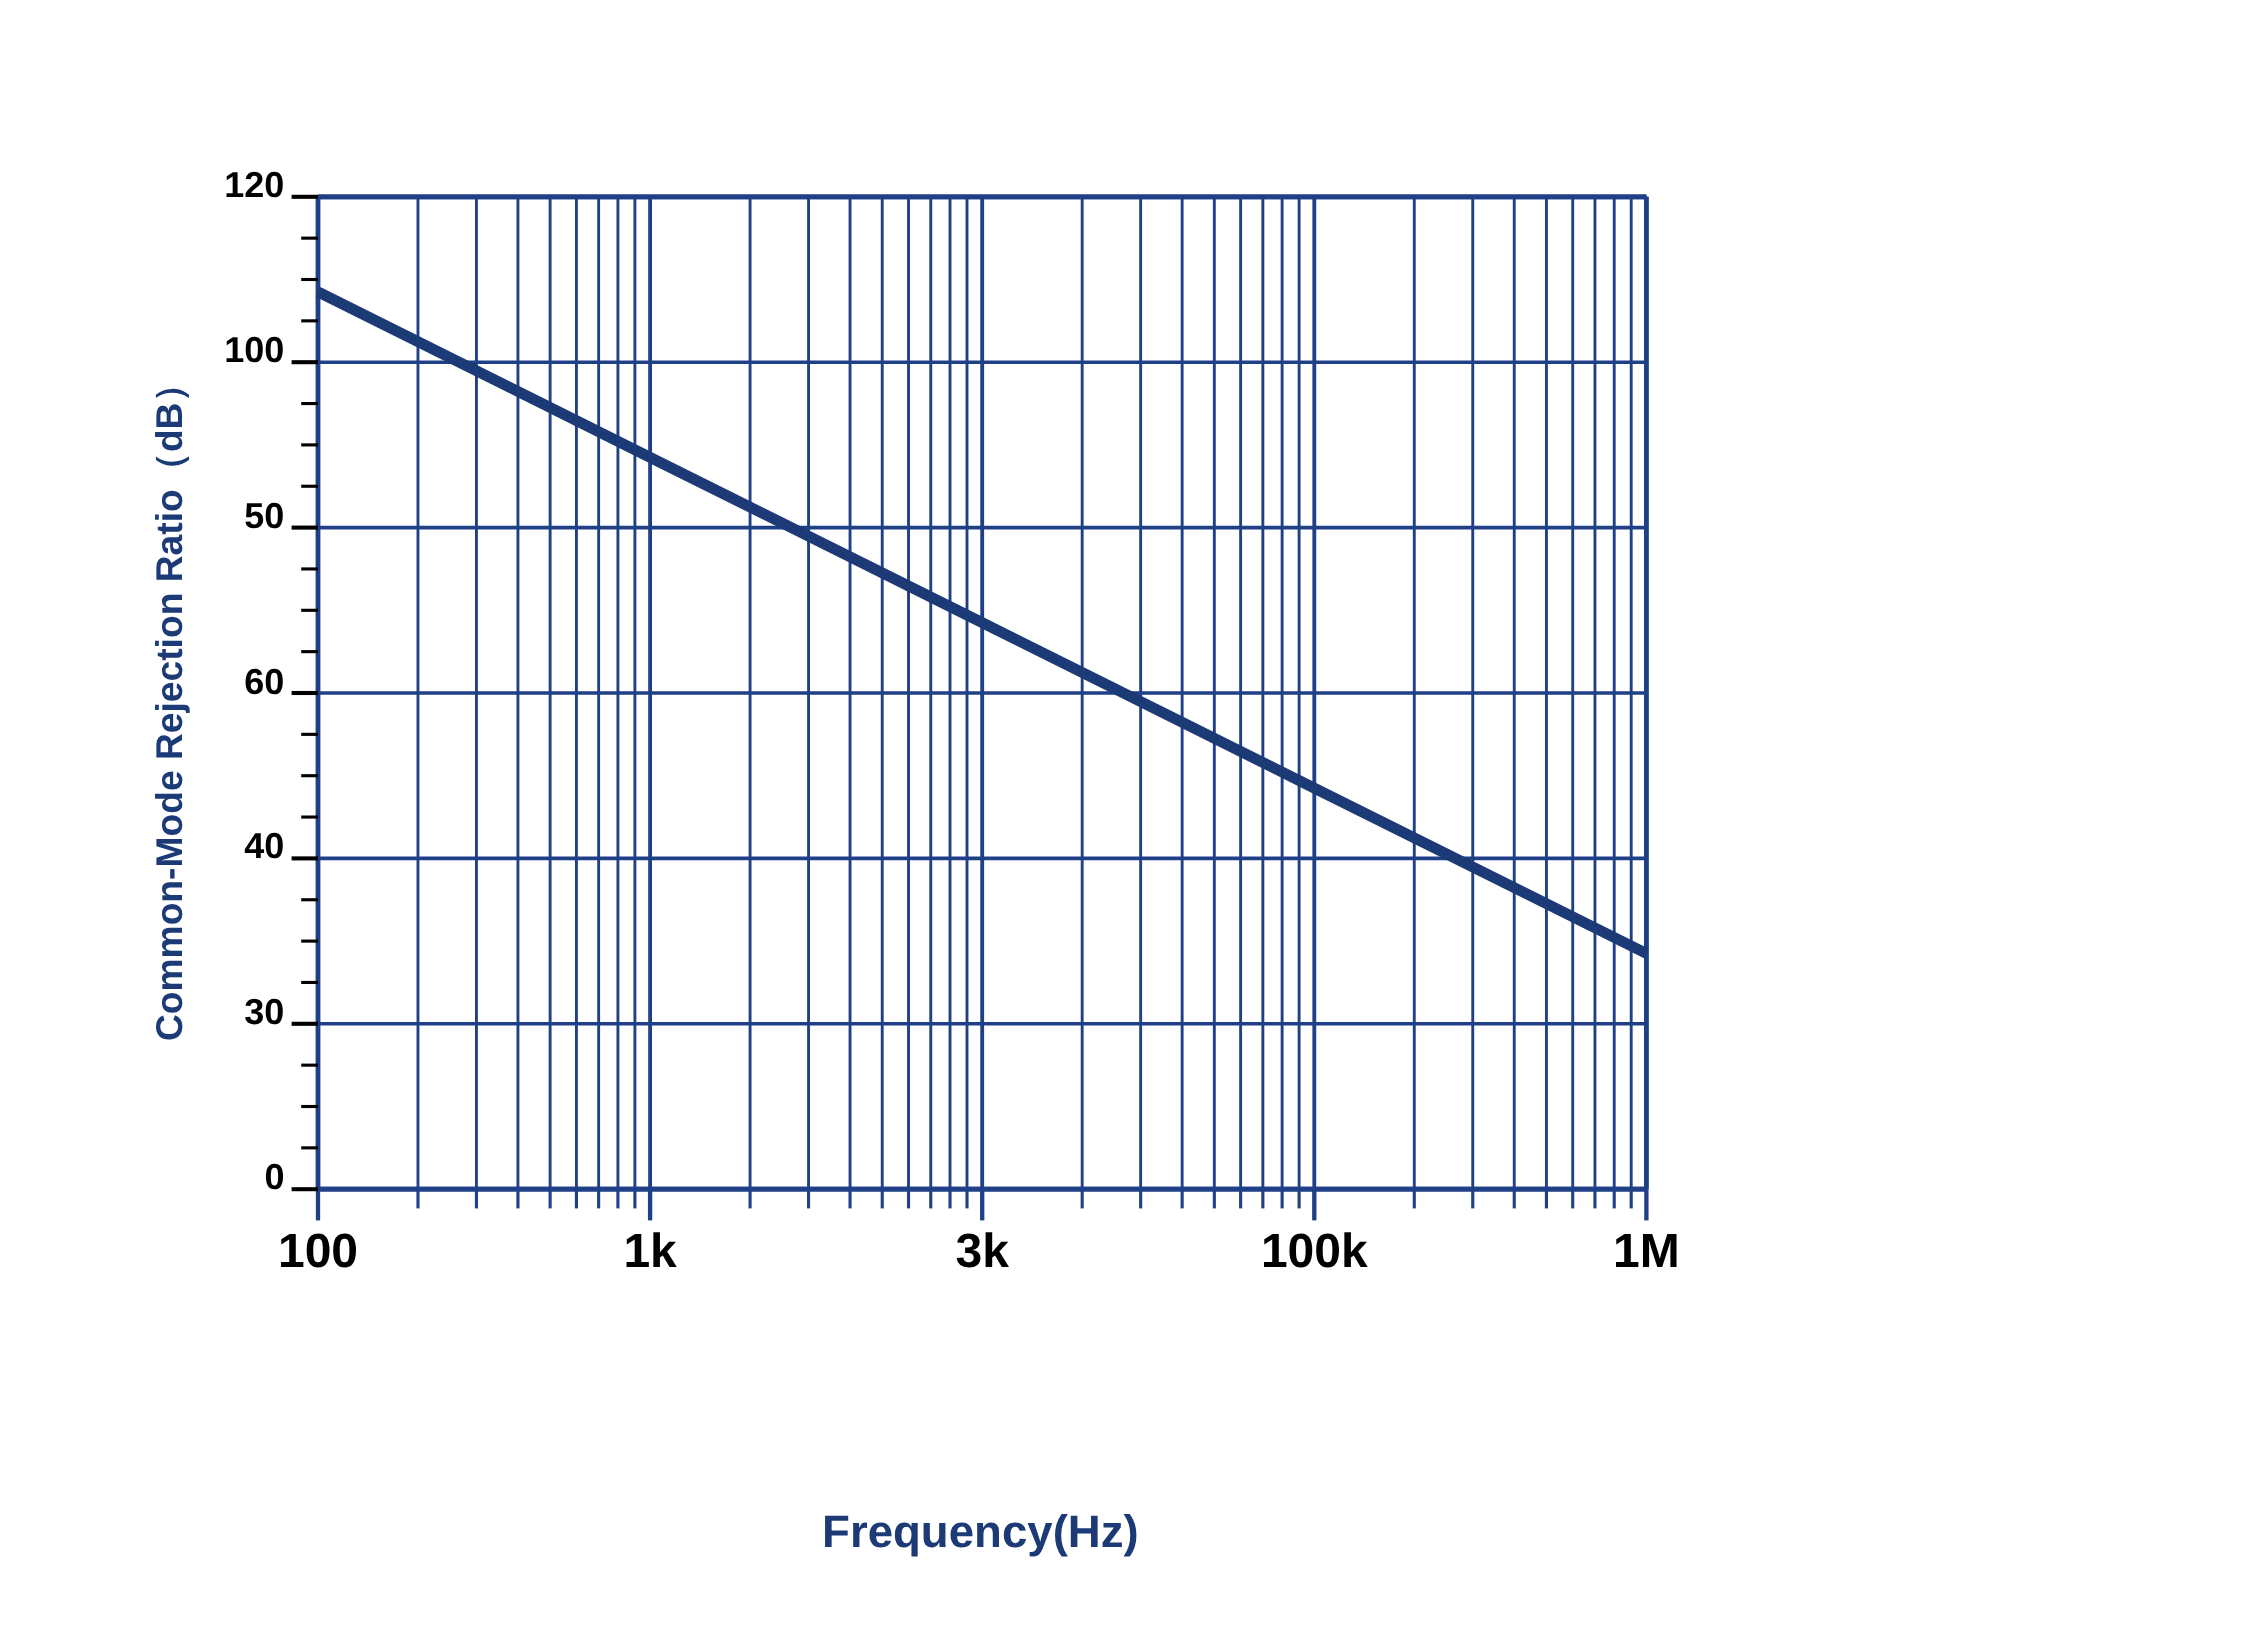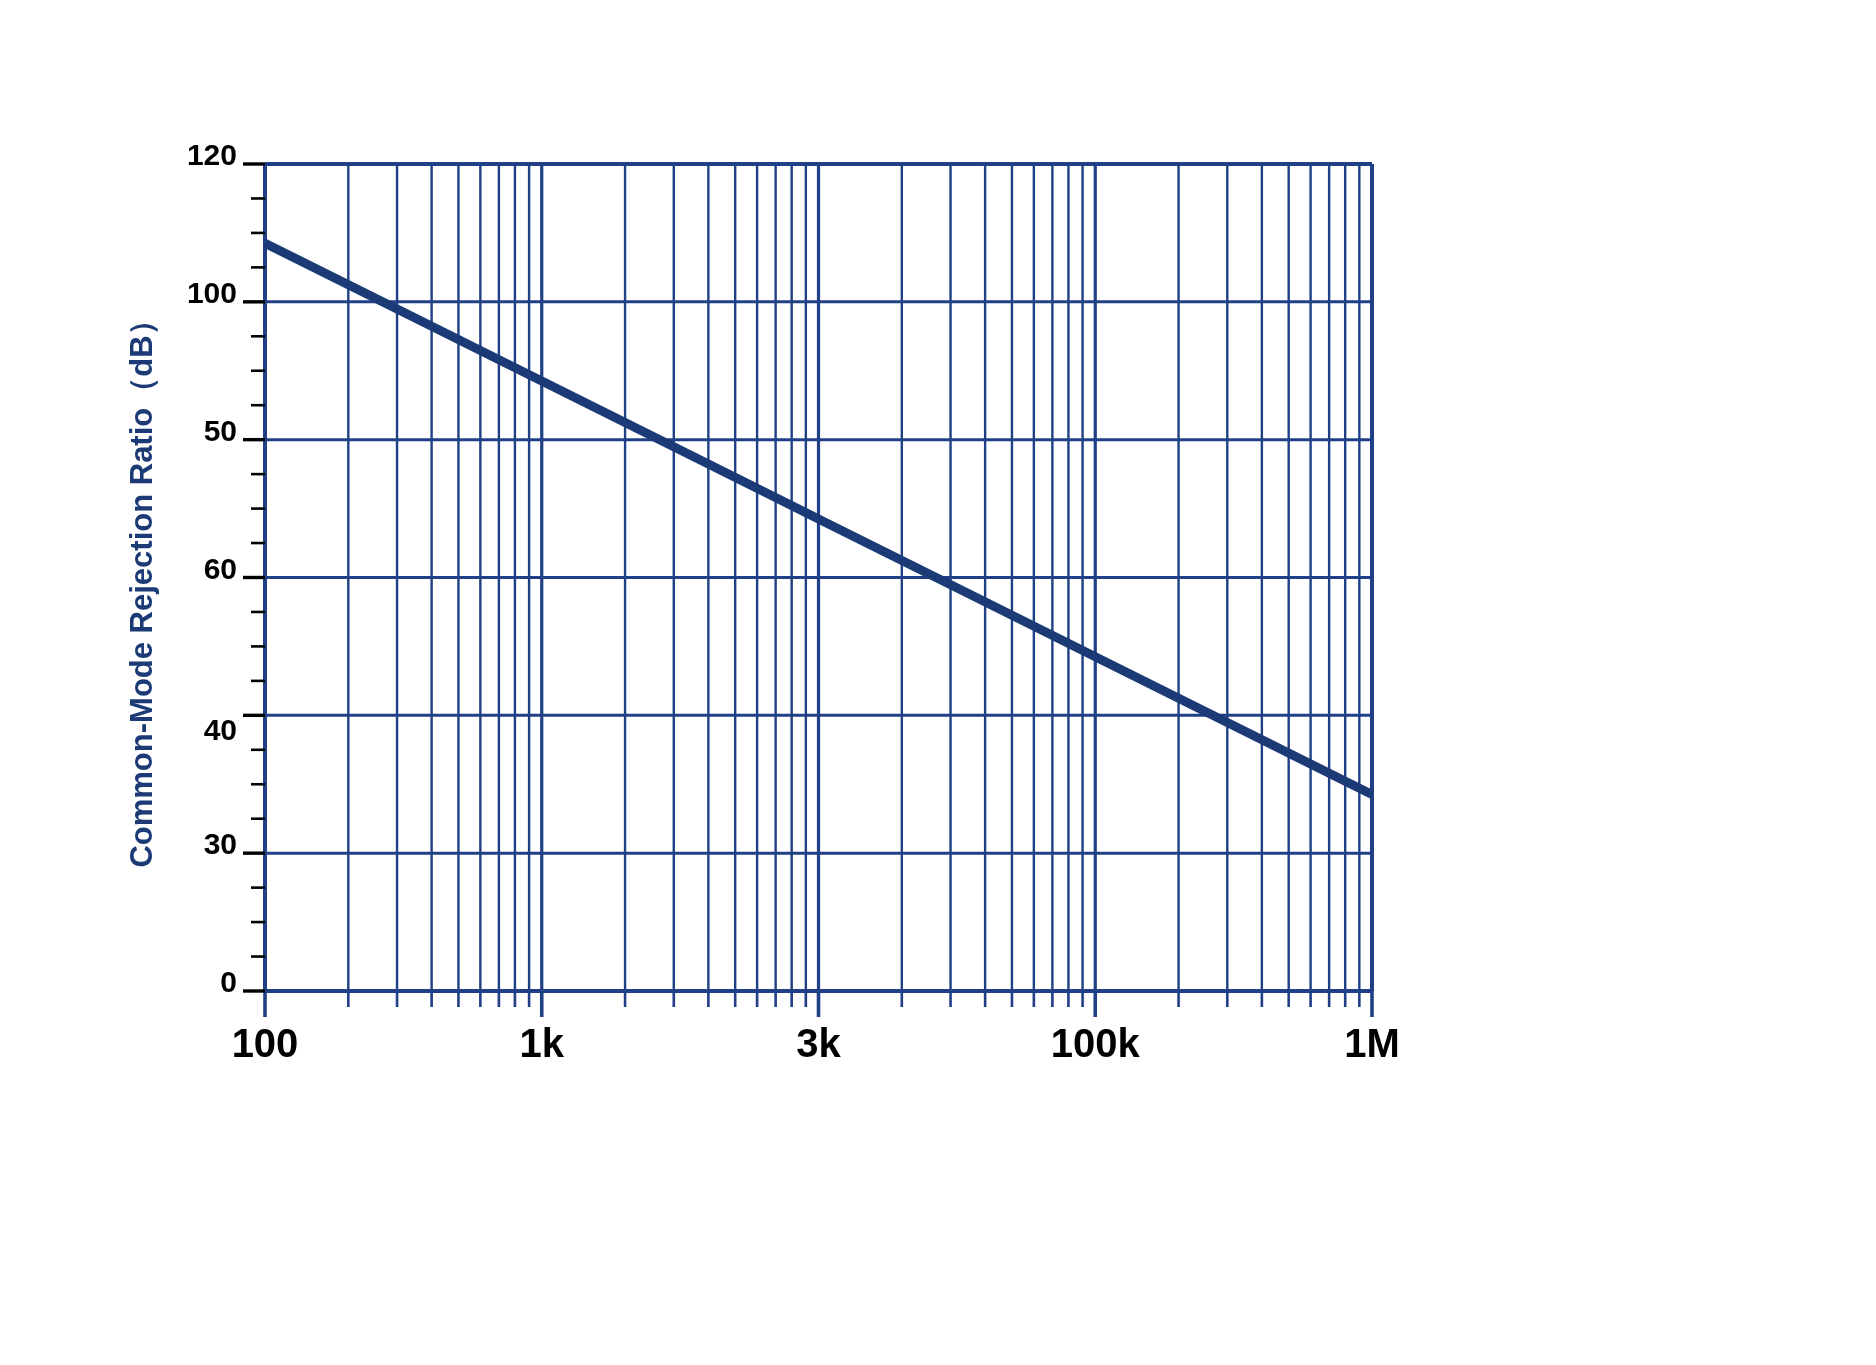--- a/index.html
+++ b/index.html
@@ -91,20 +91,21 @@
   }
 </style>
 </head>
 <body>
 
 <div id="figure">
 
 
   <div id="y-axis-title">Common-Mode Rejection Ratio（dB）</div>
 
+  <div id="x-axis-title">Frequency(Hz)</div>
 
   <svg id="plot-svg" width="1876" height="1365">
     <g id="grid-minor-x">
         <line x1="265" y1="164" x2="265" y2="991" stroke="#1f3f86" stroke-width="3.2"></line>
         <line x1="348.3100513000068" y1="164" x2="348.3100513000068" y2="991" stroke="#1f3f86" stroke-width="2.4"></line>
         <line x1="397.0433072436666" y1="164" x2="397.0433072436666" y2="991" stroke="#1f3f86" stroke-width="2.4"></line>
         <line x1="431.62010260001364" y1="164" x2="431.62010260001364" y2="991" stroke="#1f3f86" stroke-width="2.4"></line>
         <line x1="458.4399486999932" y1="164" x2="458.4399486999932" y2="991" stroke="#1f3f86" stroke-width="2.4"></line>
         <line x1="480.3533585436733" y1="164" x2="480.3533585436733" y2="991" stroke="#1f3f86" stroke-width="2.4"></line>
         <line x1="498.8808825739456" y1="164" x2="498.8808825739456" y2="991" stroke="#1f3f86" stroke-width="2.4"></line>
@@ -219,21 +220,21 @@
         <line x1="243" y1="164" x2="265" y2="164" stroke="#000000" stroke-width="3.4"></line>
       </g>
     <g id="data-lines">
         <polyline points="265,243.2541666666666 541.75,381.0875 818.5,518.9208333333333 1095.25,656.7541666666666 1372,794.5875" fill="none" stroke="#1b3a76" stroke-width="9" stroke-linecap="butt" stroke-linejoin="round"></polyline>
       </g>
   </svg>
 
   <div id="ytick-container">
       <div class="ytick-label" style="left: 117px; width: 120px; top: 965px;">0</div>
       <div class="ytick-label" style="left: 117px; width: 120px; top: 827.167px;">30</div>
-      <div class="ytick-label" style="left: 117px; width: 120px; top: 689.333px; margin-top: 24px;">40</div>
+      <div class="ytick-label" style="left: 117px; width: 120px; top: 689.333px;">40</div>
       <div class="ytick-label" style="left: 117px; width: 120px; top: 551.5px;">60</div>
       <div class="ytick-label" style="left: 117px; width: 120px; top: 413.667px;">50</div>
       <div class="ytick-label" style="left: 117px; width: 120px; top: 275.833px;">100</div>
       <div class="ytick-label" style="left: 117px; width: 120px; top: 138px;">120</div>
     </div>
   <div id="xtick-container">
       <div class="xtick-label" style="left: 175px; width: 180px; top: 1021px;">100</div>
       <div class="xtick-label" style="left: 451.75px; width: 180px; top: 1021px;">1k</div>
       <div class="xtick-label" style="left: 728.5px; width: 180px; top: 1021px;">3k</div>
       <div class="xtick-label" style="left: 1005.25px; width: 180px; top: 1021px;">100k</div>

